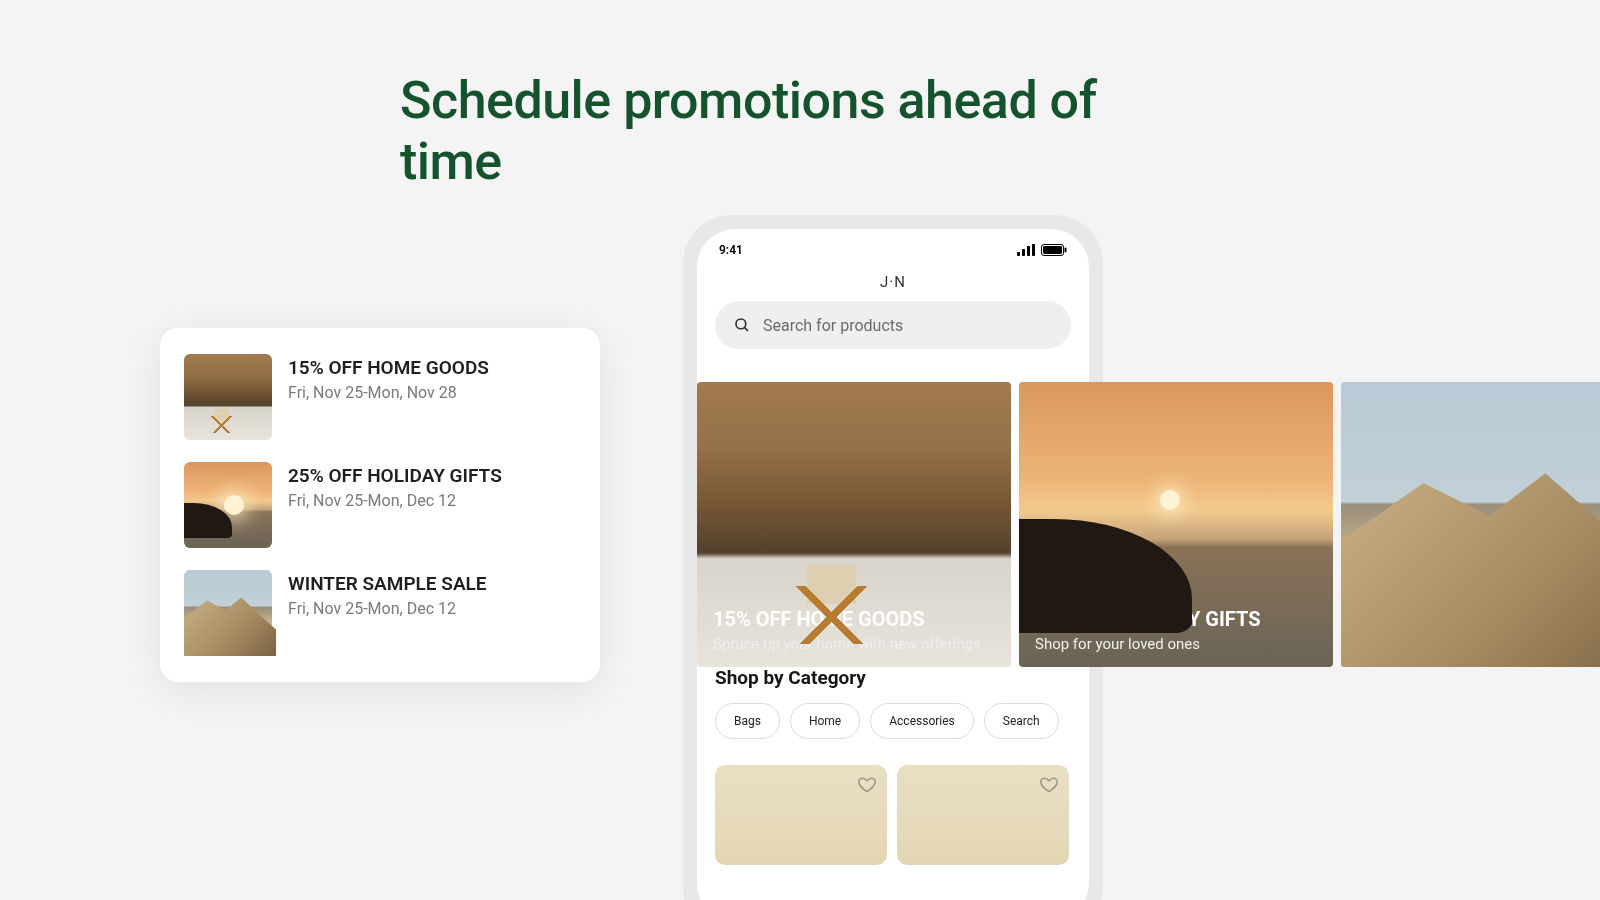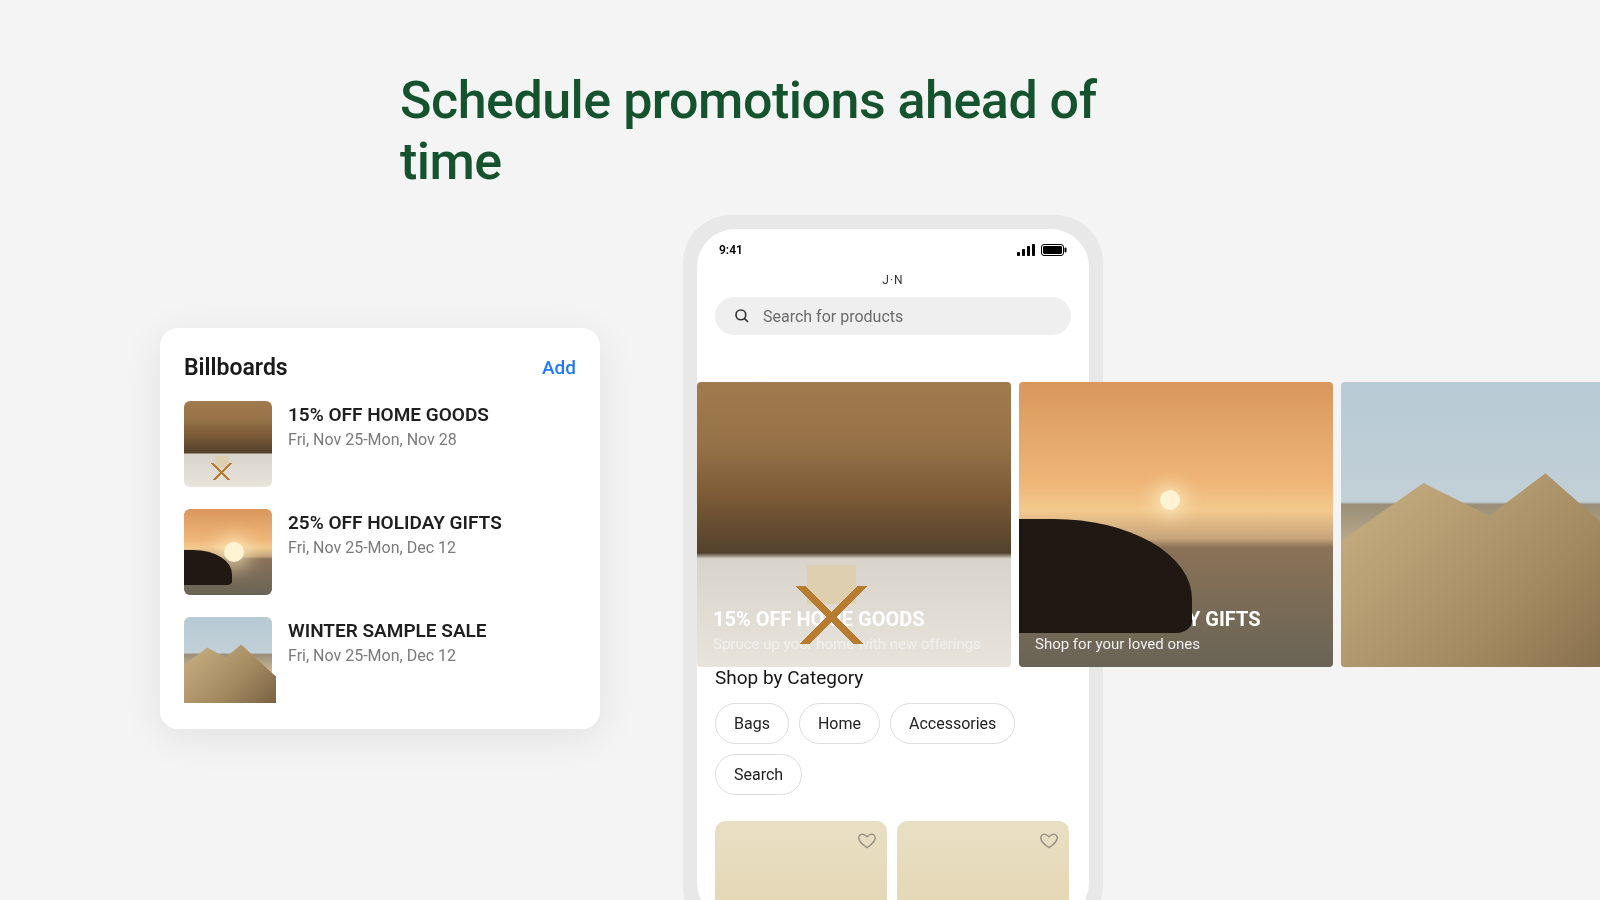--- a/index.html
+++ b/index.html
@@ -108,27 +108,27 @@
       align-items: center;
       padding: 14px 22px 4px 22px;
       font-size: 12px;
       font-weight: 600;
     }
     .status-right { display: flex; gap: 6px; align-items: center; }
     .signal-icon, .battery-icon { display: inline-flex; }
     .app-logo {
       text-align: center;
       padding: 12px 0 10px 0;
-      font-size: 12px;
+      font-size: 15px;
       letter-spacing: 1px;
       color: #333;
     }
     .search-bar {
       margin: 0 18px 14px 18px;
-      height: 38px;
+      height: 48px;
       background: #efefef;
       border-radius: 24px;
       display: flex;
       align-items: center;
       padding: 0 18px;
       gap: 12px;
     }
     .search-icon { display: inline-flex; }
     .search-placeholder { color: #6b6b6b; font-size: 16px; }
     
@@ -166,35 +166,35 @@
       font-size: 15px;
     }
     .shop-section {
       position: absolute;
       top: 437px;
       left: 18px;
       right: 18px;
     }
     .section-title {
       font-size: 19px;
-      font-weight: 400;
+      font-weight: 700;
       color: #161616;
       margin-bottom: 14px;
     }
     .chip-row {
       display: flex;
       gap: 10px;
       flex-wrap: wrap;
       margin-bottom: 26px;
     }
     .chip {
       border: 1px solid #dcdcdc;
       border-radius: 22px;
       padding: 10px 18px;
-      font-size: 16px;
+      font-size: 12px;
       color: #222;
       background: #fff;
     }
     .products-row {
       display: flex;
       gap: 10px;
     }
     .product-card {
       width: 172px;
       height: 100px;
@@ -246,24 +246,20 @@
     .product-bg {
       background: linear-gradient(180deg,#e9dfc3 0%,#e3d6b4 100%);
     }
   </style>
 </head>
 <body>
 
 <h1 class="page-title">Schedule promotions ahead of time</h1>
 
 <div class="billboard-card">
-  <div class="billboard-header">
-    <div class="billboard-title">Billboards</div>
-    <div class="billboard-add">Add</div>
-  </div>
 
   <div class="billboard-item">
     <div class="billboard-thumb scene-chair"></div>
     <div class="billboard-text">
       <div class="billboard-item-title">15% OFF HOME GOODS</div>
       <div class="billboard-item-date">Fri, Nov 25-Mon, Nov 28</div>
     </div>
   </div>
 
   <div class="billboard-item">

